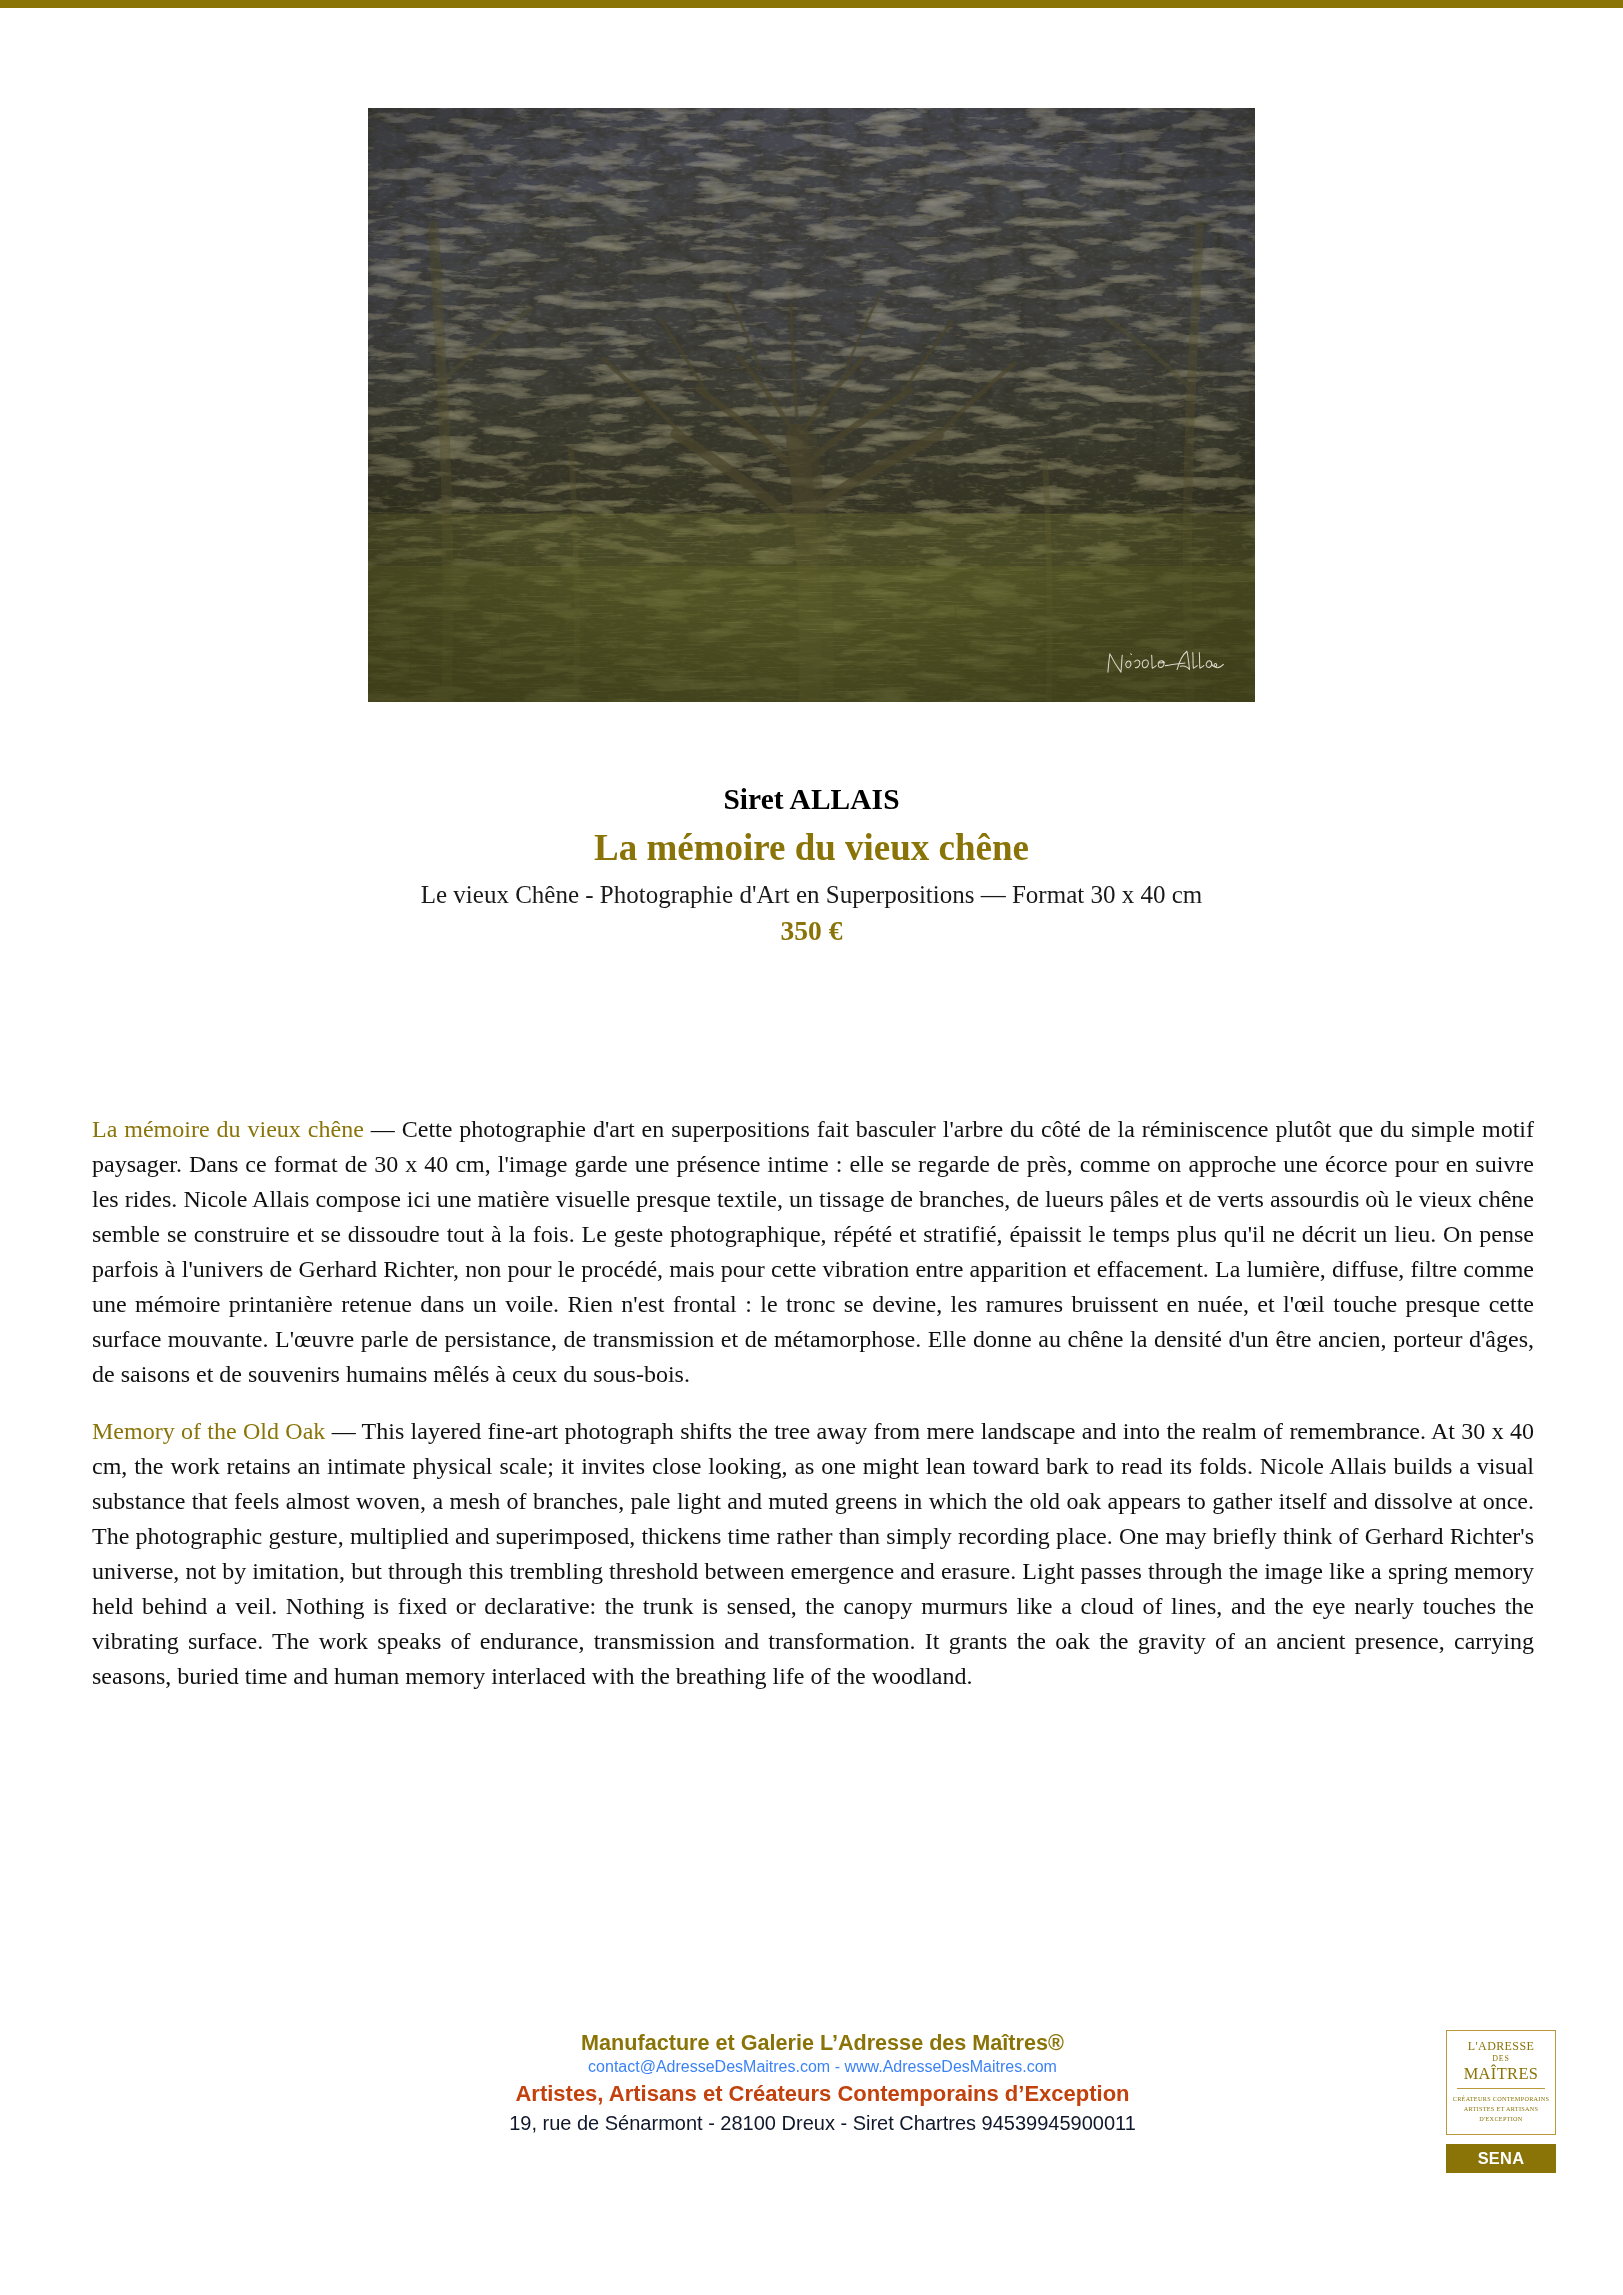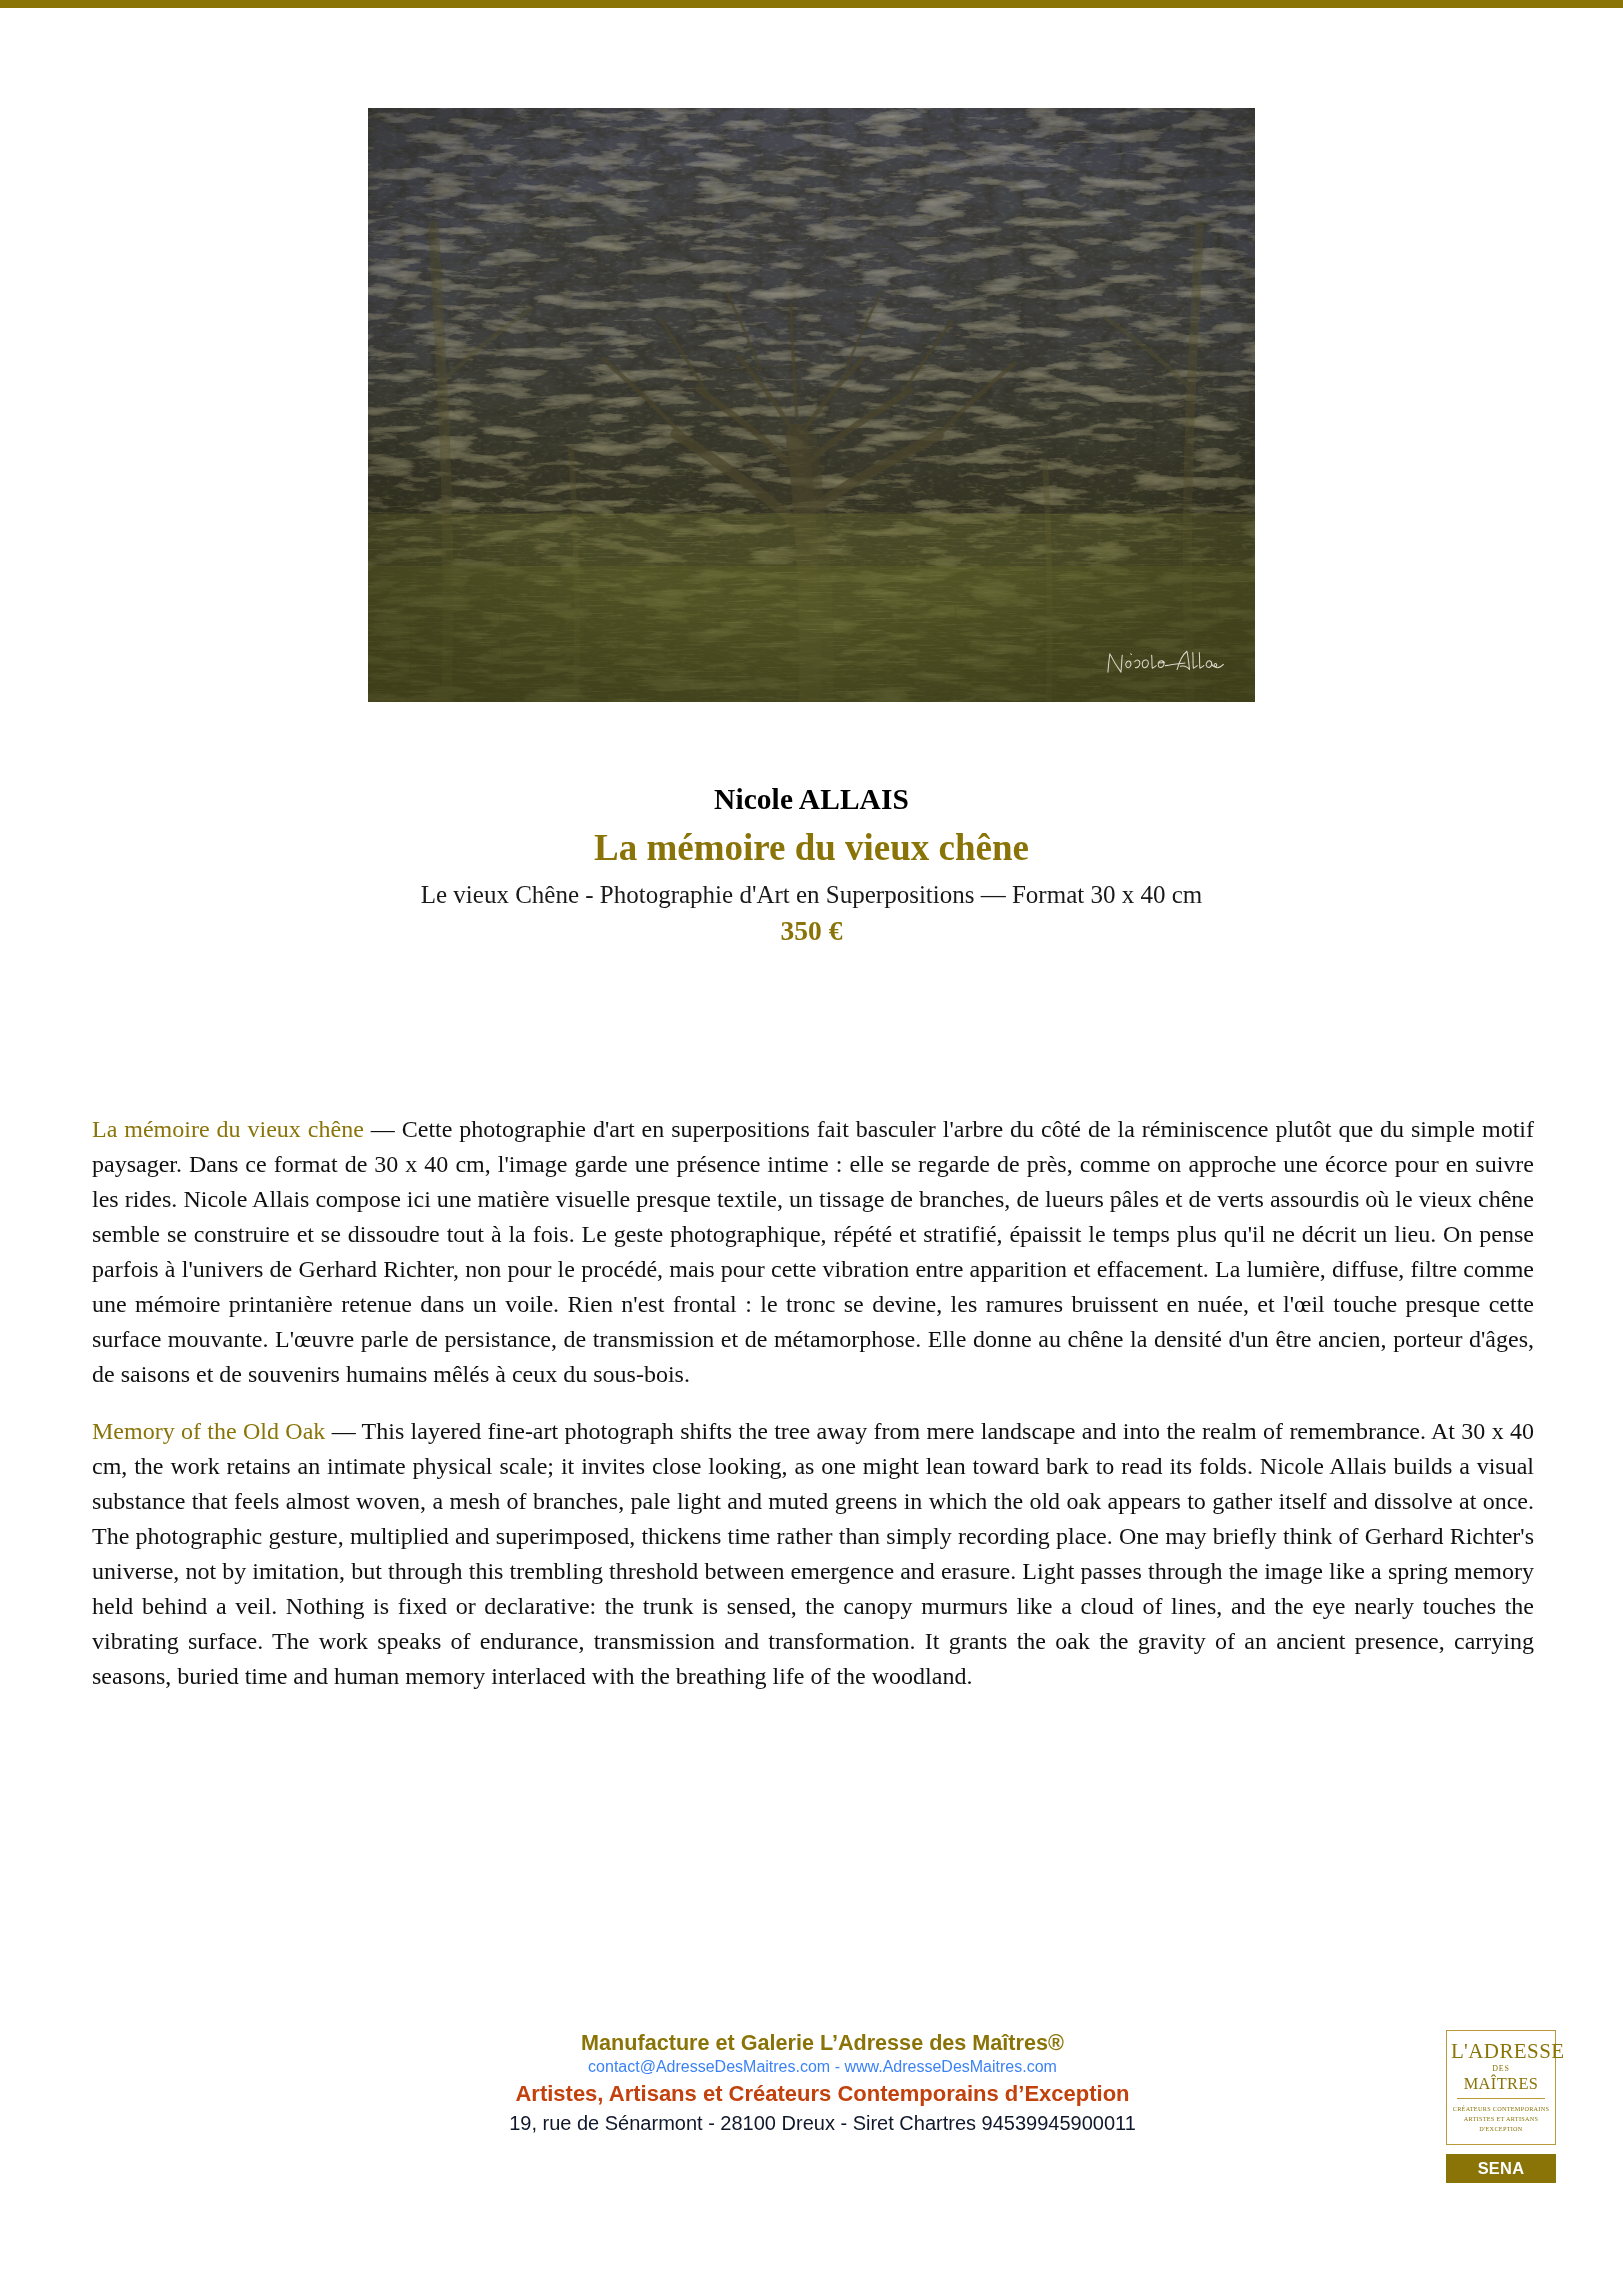--- a/index.html
+++ b/index.html
@@ -163,21 +163,21 @@
   }
   .logo-card {
     border: 1.3px solid #b99a3a;
     background: #ffffff;
     padding: 8.5px 3.9px 9.2px 3.9px;
     text-align: center;
     box-sizing: border-box;
   }
   .logo-l1 {
     font-family: "Liberation Serif", serif;
-    font-size: 21px;
+    font-size: 12px;
     color: #8a7408;
     letter-spacing: 0.4px;
     line-height: 1.12;
   }
   .logo-l2 {
     font-family: "Liberation Serif", serif;
     font-size: 7.9px;
     color: #8a7408;
     letter-spacing: 0.8px;
     line-height: 1.5;
@@ -352,21 +352,21 @@
           <path d="M136 10 C137 22 136 30 137 34 C139 33 141 32 143 30"></path>
           <path d="M146 10 C147 22 146 30 147 34 C149 33 151 32 153 30"></path>
           <path d="M157 26 C160 21 165 22 165 27 C165 32 161 34 158 32 C156 30 156 28 157 26"></path>
           <path d="M165 27 C166 31 169 33 172 31 C174 29 172 26 170 27 C168 28 168 32 172 33 C176 34 180 31 183 28"></path>
         </g>
       </svg>
     </div>
   </div>
 
   <div class="caption">
-    <div class="artist-name">Nicole ALLAIS</div>
+    <div class="artist-name">Siret ALLAIS</div>
     <div class="artwork-title">La mémoire du vieux chêne</div>
     <div class="artwork-subtitle">Le vieux Chêne - Photographie d'Art en Superpositions — Format 30 x 40 cm</div>
     <div class="artwork-price">350 €</div>
   </div>
 
   <div class="body-text">
     <p class="para"><span class="lead">La mémoire du vieux chêne</span><span class="dash"> — </span><span>Cette photographie d'art en superpositions fait basculer l'arbre du côté de la réminiscence plutôt que du simple motif paysager. Dans ce format de 30 x 40 cm, l'image garde une présence intime : elle se regarde de près, comme on approche une écorce pour en suivre les rides. Nicole Allais compose ici une matière visuelle presque textile, un tissage de branches, de lueurs pâles et de verts assourdis où le vieux chêne semble se construire et se dissoudre tout à la fois. Le geste photographique, répété et stratifié, épaissit le temps plus qu'il ne décrit un lieu. On pense parfois à l'univers de Gerhard Richter, non pour le procédé, mais pour cette vibration entre apparition et effacement. La lumière, diffuse, filtre comme une mémoire printanière retenue dans un voile. Rien n'est frontal : le tronc se devine, les ramures bruissent en nuée, et l'œil touche presque cette surface mouvante. L'œuvre parle de persistance, de transmission et de métamorphose. Elle donne au chêne la densité d'un être ancien, porteur d'âges, de saisons et de souvenirs humains mêlés à ceux du sous-bois.</span></p>
 
     <p class="para"><span class="lead">Memory of the Old Oak</span><span class="dash"> — </span><span>This layered fine-art photograph shifts the tree away from mere landscape and into the realm of remembrance. At 30 x 40 cm, the work retains an intimate physical scale; it invites close looking, as one might lean toward bark to read its folds. Nicole Allais builds a visual substance that feels almost woven, a mesh of branches, pale light and muted greens in which the old oak appears to gather itself and dissolve at once. The photographic gesture, multiplied and superimposed, thickens time rather than simply recording place. One may briefly think of Gerhard Richter's universe, not by imitation, but through this trembling threshold between emergence and erasure. Light passes through the image like a spring memory held behind a veil. Nothing is fixed or declarative: the trunk is sensed, the canopy murmurs like a cloud of lines, and the eye nearly touches the vibrating surface. The work speaks of endurance, transmission and transformation. It grants the oak the gravity of an ancient presence, carrying seasons, buried time and human memory interlaced with the breathing life of the woodland.</span></p>
   </div>

